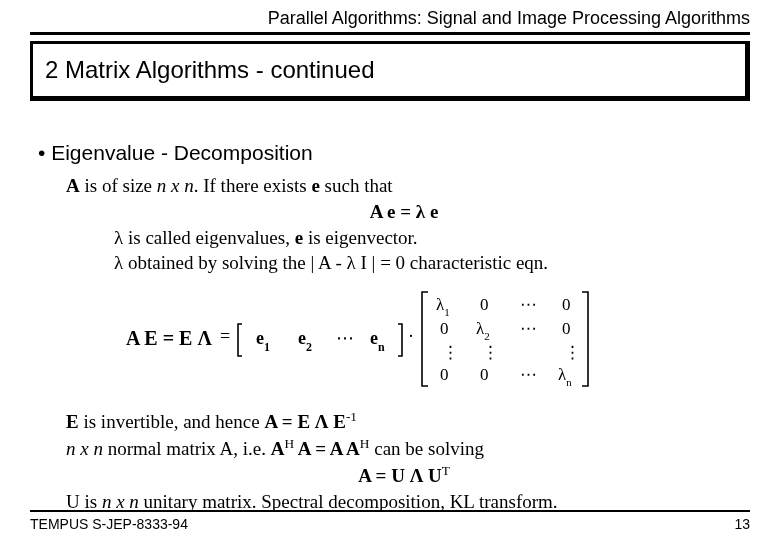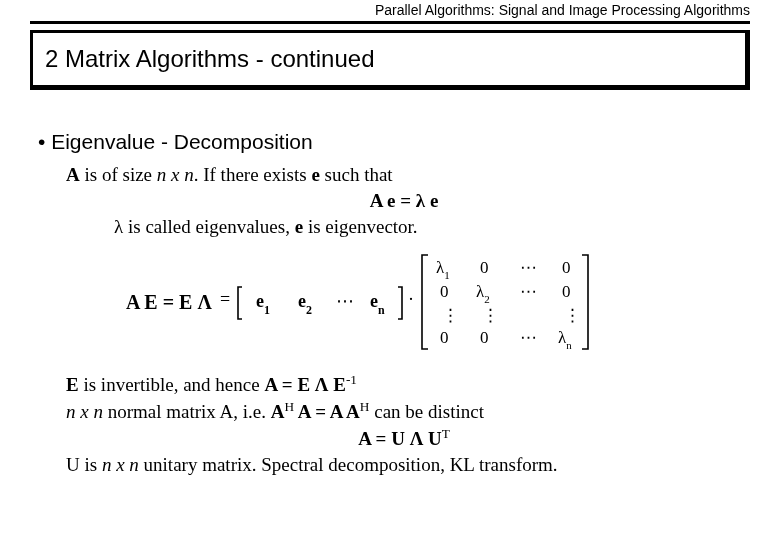--- a/index.html
+++ b/index.html
@@ -12,22 +12,22 @@
       position: relative;
     }
     .slide {
       padding: 0 30px;
       height: 100%;
       position: relative;
     }
     .header-line {
       text-align: right;
       font-family: Arial, Helvetica, sans-serif;
-      font-size: 14px;
-      padding-top: 2px;
+      font-size: 18px;
+      padding-top: 8px;
       padding-bottom: 3px;
       border-bottom: 3px solid #000;
     }
     .title-box {
       border: 3px solid #000;
       border-right: 5px solid #000;
       border-bottom: 5px solid #000;
       padding: 12px 12px;
       margin-top: 6px;
       font-family: Arial, Helvetica, sans-serif;
@@ -97,20 +97,21 @@
     <div class="bullet">Eigenvalue - Decomposition</div>
 
     <div class="body-text">
       <div>
         <b>A</b><span>  is of size </span><span class="italic">n x n</span><span>. If there exists </span><b>e</b><span>  such that</span>
       </div>
       <div class="center-eq"><b>A e = λ e</b></div>
       <div class="indent">
         <span>λ is called eigenvalues, </span><b>e</b><span> is eigenvector.</span>
       </div>
+      <div class="indent">λ obtained by solving  the | A - λ I |  =  0     characteristic eqn.</div>
 
       <div class="mtx-row">
         <span class="eqlabel">A E = E Λ</span>
         <svg class="eq-svg" width="380" height="110">
           <text x="0" y="58" font-family="Times New Roman" font-size="18">=</text>
 
           <path d="M 22 40 L 18 40 L 18 72 L 22 72" stroke="#000" fill="none" stroke-width="1.6"></path>
           <path d="M 178 40 L 182 40 L 182 72 L 178 72" stroke="#000" fill="none" stroke-width="1.6"></path>
           <text x="36" y="60" font-family="Times New Roman" font-size="18" font-weight="bold">e<tspan baseline-shift="sub" font-size="12">1</tspan></text>
           <text x="78" y="60" font-family="Times New Roman" font-size="18" font-weight="bold">e<tspan baseline-shift="sub" font-size="12">2</tspan></text>
@@ -139,24 +140,28 @@
           <text x="260" y="96" font-family="Times New Roman" font-size="17">0</text>
           <text x="300" y="96" font-family="Times New Roman" font-size="17">⋯</text>
           <text x="338" y="96" font-family="Times New Roman" font-size="17">λ<tspan baseline-shift="sub" font-size="11">n</tspan></text>
         </svg>
       </div>
 
       <div>
         <b>E</b><span>  is invertible, and hence </span><b>A = E Λ E</b><sup>-1</sup>
       </div>
       <div>
-        <span class="italic">n x n</span><span> normal matrix A, i.e. </span><b>A</b><sup>H</sup><b> A = A A</b><sup>H</sup><span>   can be distinct</span>
+        <span class="italic">n x n</span><span> normal matrix A, i.e. </span><b>A</b><sup>H</sup><b> A = A A</b><sup>H</sup><span>   can be solving</span>
       </div>
       <div class="center-eq">
         <b>A = U Λ U</b><sup>T</sup>
       </div>
       <div>
         <span>U is </span><span class="italic">n x n</span><span> unitary matrix. Spectral decomposition, KL transform.</span>
       </div>
     </div>
   </div>
 
+  <div class="footer">
+    <span>TEMPUS S-JEP-8333-94</span>
+    <span>13</span>
+  </div>
 </div>
 
 </body></html>

